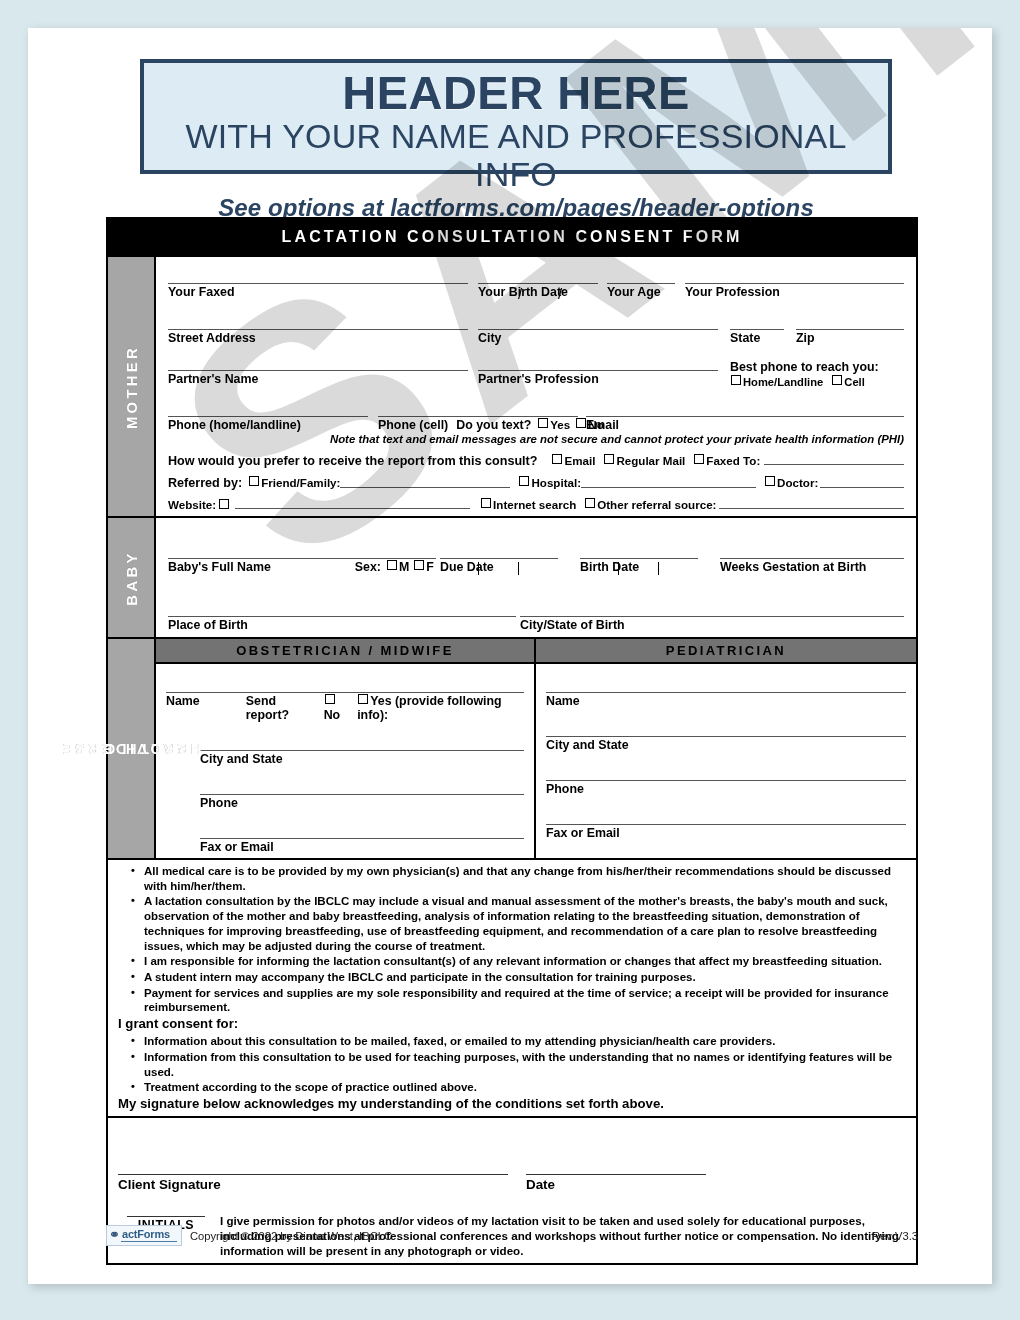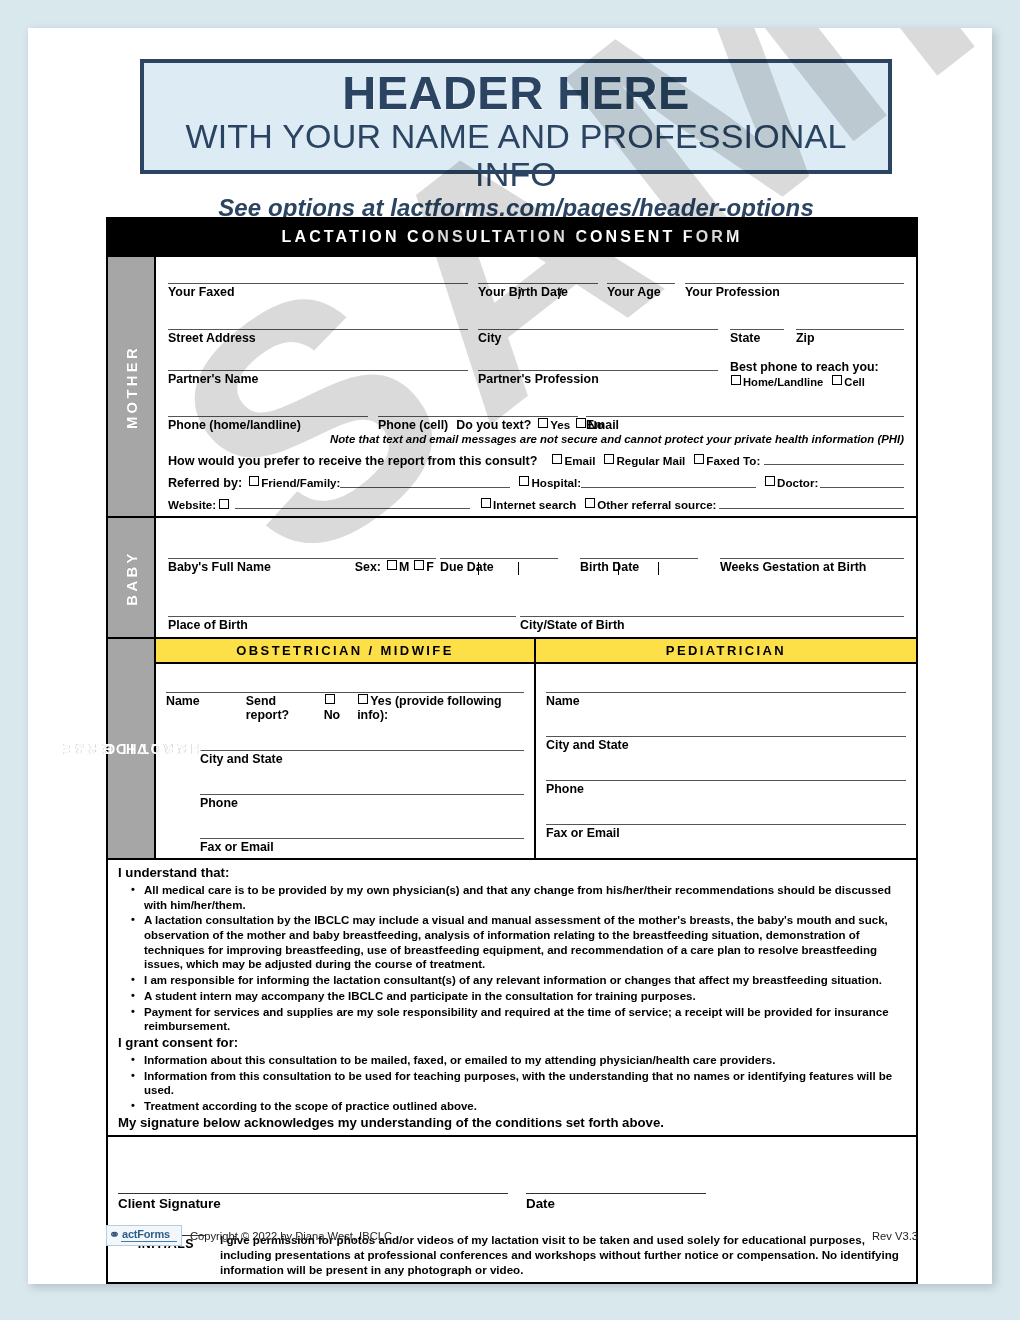--- a/index.html
+++ b/index.html
@@ -199,21 +199,21 @@
     color: #000;
     font-weight: 500;
   }
 
   
   .hcp-head {
     display: flex;
     border-bottom: 2px solid #000;
   }
   .hcp-head > div {
-    background: #fde047;
+    background: #737373;
     text-align: center;
     font-size: 13px;
     font-weight: bold;
     letter-spacing: 2.4px;
     padding: 4px 0 4px 0;
   }
   .hcp-head .c1 { flex: 0 0 50%; border-right: 2px solid #000; box-sizing: border-box; }
   .hcp-head .c2 { flex: 1 1 auto; }
   .hcp-cols { display: flex; }
   .hcp-cols .c1 {
@@ -588,21 +588,20 @@
             <div class="hcp-lbl">Phone</div>
             <div class="hcp-line"></div>
             <div class="hcp-lbl">Fax or Email</div>
           </div>
         </div>
 
       </div>
     </div>
 
     <div class="consent">
-      <div class="hd">I understand that:</div>
       <ul id="understand-list">
           <li>All medical care is to be provided by my own physician(s) and that any change from his/her/their recommendations should be discussed with him/her/them.</li>
           <li>A lactation consultation by the IBCLC may include a visual and manual assessment of the mother's breasts, the baby's mouth and suck, observation of the mother and baby breastfeeding, analysis of information relating to the breastfeeding situation, demonstration of techniques for improving breastfeeding, use of breastfeeding equipment, and recommendation of a care plan to resolve breastfeeding issues, which may be adjusted during the course of treatment.</li>
           <li>I am responsible for informing the lactation consultant(s) of any relevant information or changes that affect my breastfeeding situation.</li>
           <li>A student intern may accompany the IBCLC and participate in the consultation for training purposes.</li>
           <li>Payment for services and supplies are my sole responsibility and required at the time of service; a receipt will be provided for insurance reimbursement.</li>
         </ul>
       <div class="hd">I grant consent for:</div>
       <ul id="grant-list">
           <li>Information about this consultation to be mailed, faxed, or emailed to my attending physician/health care providers.</li>

